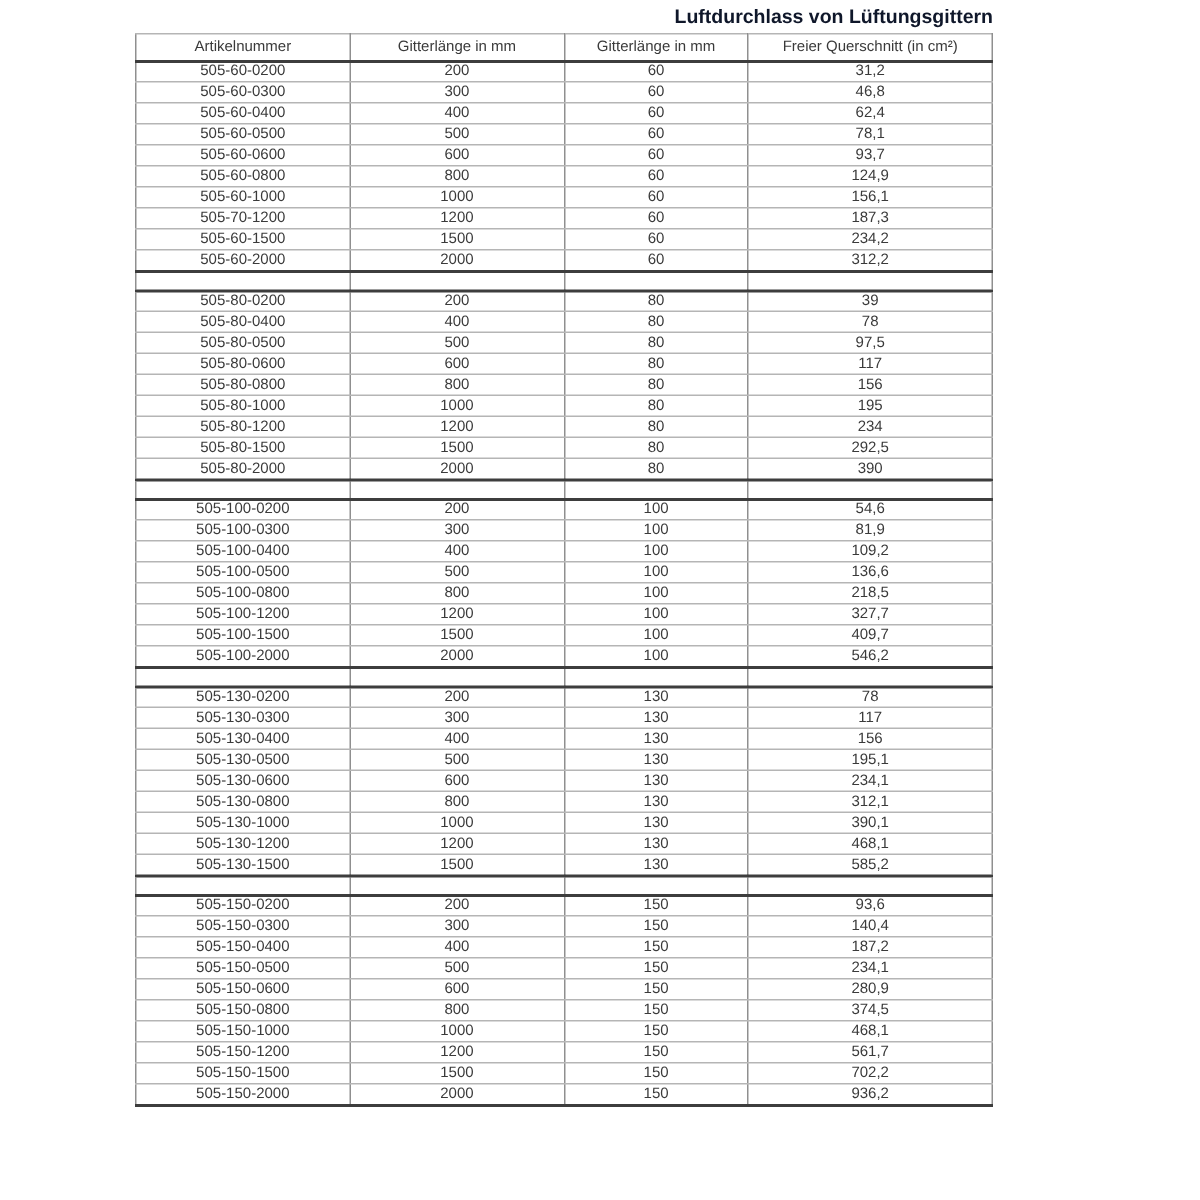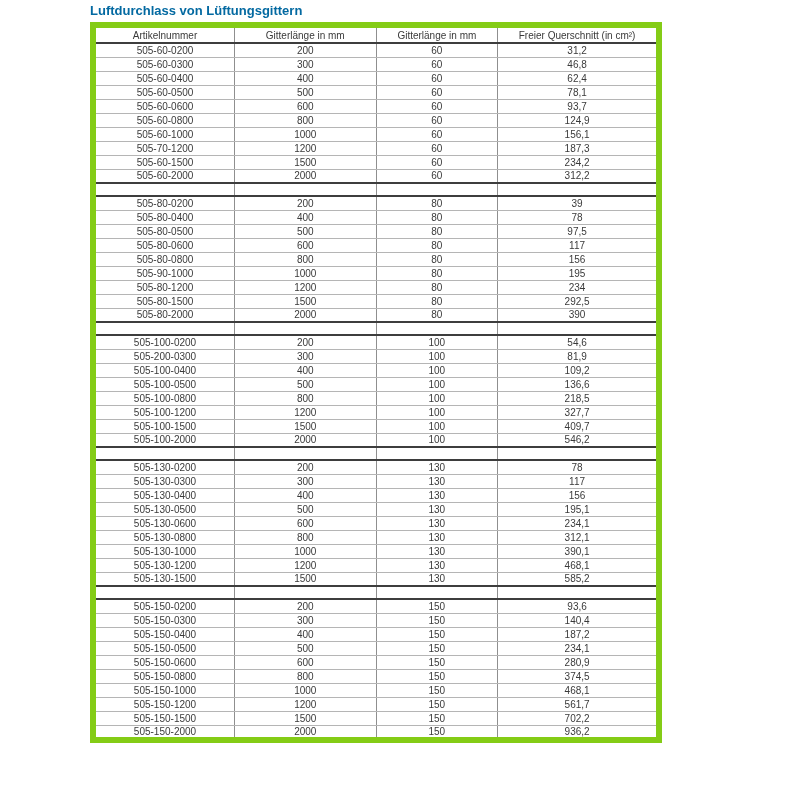--- a/index.html
+++ b/index.html
@@ -12,32 +12,32 @@
   }
   .page {
     position: relative;
     width: 800px;
     height: 800px;
     overflow: hidden;
   }
   .doc-title {
     width: 572px;
     margin: 3px 0 4px 90px;
-    text-align: left;
+    text-align: right;
     font-size: 13px;
     font-weight: bold;
-    color: #0369a1;
+    color: #0f172a;
     line-height: 15px;
   }
   table.grid {
     border-collapse: collapse;
     table-layout: fixed;
     width: 572px;
     margin-left: 90px;
-    border: 6px solid #84cc16;
+    border: 1px solid #84cc16;
   }
   table.grid th,
   table.grid td {
     padding: 0;
     font-size: 10px;
     font-weight: normal;
     color: #3a3a3a;
     text-align: center;
     vertical-align: middle;
     white-space: nowrap;
@@ -182,21 +182,21 @@
           <td>80</td>
           <td>117</td>
         </tr>
         <tr>
           <td>505-80-0800</td>
           <td>800</td>
           <td>80</td>
           <td>156</td>
         </tr>
         <tr>
-          <td>505-90-1000</td>
+          <td>505-80-1000</td>
           <td>1000</td>
           <td>80</td>
           <td>195</td>
         </tr>
         <tr>
           <td>505-80-1200</td>
           <td>1200</td>
           <td>80</td>
           <td>234</td>
         </tr>
@@ -222,21 +222,21 @@
         </tr>
       </tbody>
       <tbody class="group">
         <tr>
           <td>505-100-0200</td>
           <td>200</td>
           <td>100</td>
           <td>54,6</td>
         </tr>
         <tr>
-          <td>505-200-0300</td>
+          <td>505-100-0300</td>
           <td>300</td>
           <td>100</td>
           <td>81,9</td>
         </tr>
         <tr>
           <td>505-100-0400</td>
           <td>400</td>
           <td>100</td>
           <td>109,2</td>
         </tr>

